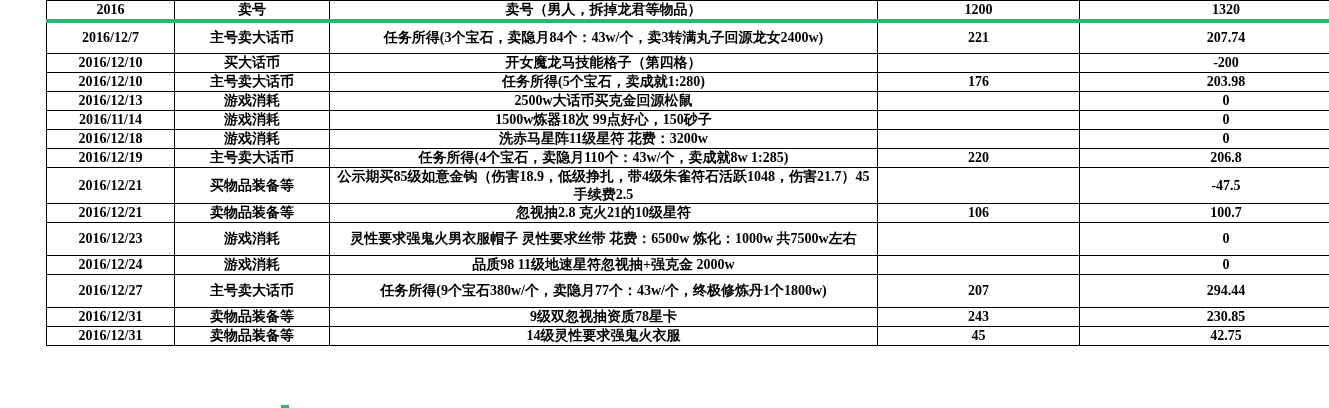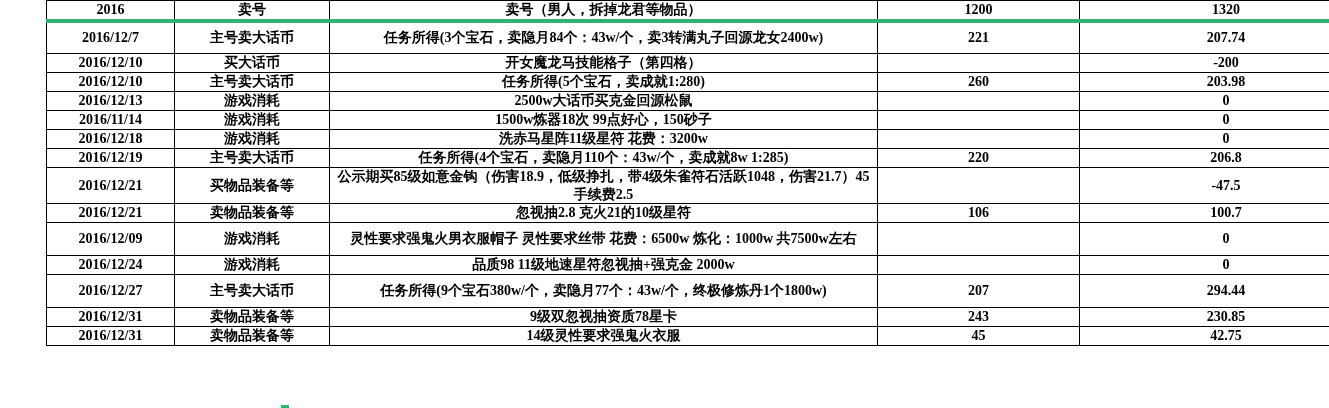--- a/index.html
+++ b/index.html
@@ -86,21 +86,21 @@
     <td>2016/12/10</td>
     <td>买大话币</td>
     <td>开女魔龙马技能格子（第四格）</td>
     <td></td>
     <td>-200</td>
   </tr>
         <tr>
     <td>2016/12/10</td>
     <td>主号卖大话币</td>
     <td>任务所得(5个宝石，卖成就1:280)</td>
-    <td>260</td>
+    <td>176</td>
     <td>203.98</td>
   </tr>
         <tr>
     <td>2016/12/13</td>
     <td>游戏消耗</td>
     <td>2500w大话币买克金回源松鼠</td>
     <td></td>
     <td>0</td>
   </tr>
         <tr>
@@ -132,21 +132,21 @@
     <td>-47.5</td>
   </tr>
         <tr>
     <td>2016/12/21</td>
     <td>卖物品装备等</td>
     <td>忽视抽2.8 克火21的10级星符</td>
     <td>106</td>
     <td>100.7</td>
   </tr>
         <tr class="tall">
-    <td>2016/12/09</td>
+    <td>2016/12/23</td>
     <td>游戏消耗</td>
     <td>灵性要求强鬼火男衣服帽子 灵性要求丝带 花费：6500w 炼化：1000w 共7500w左右</td>
     <td></td>
     <td>0</td>
   </tr>
         <tr>
     <td>2016/12/24</td>
     <td>游戏消耗</td>
     <td>品质98 11级地速星符忽视抽+强克金 2000w</td>
     <td></td>

